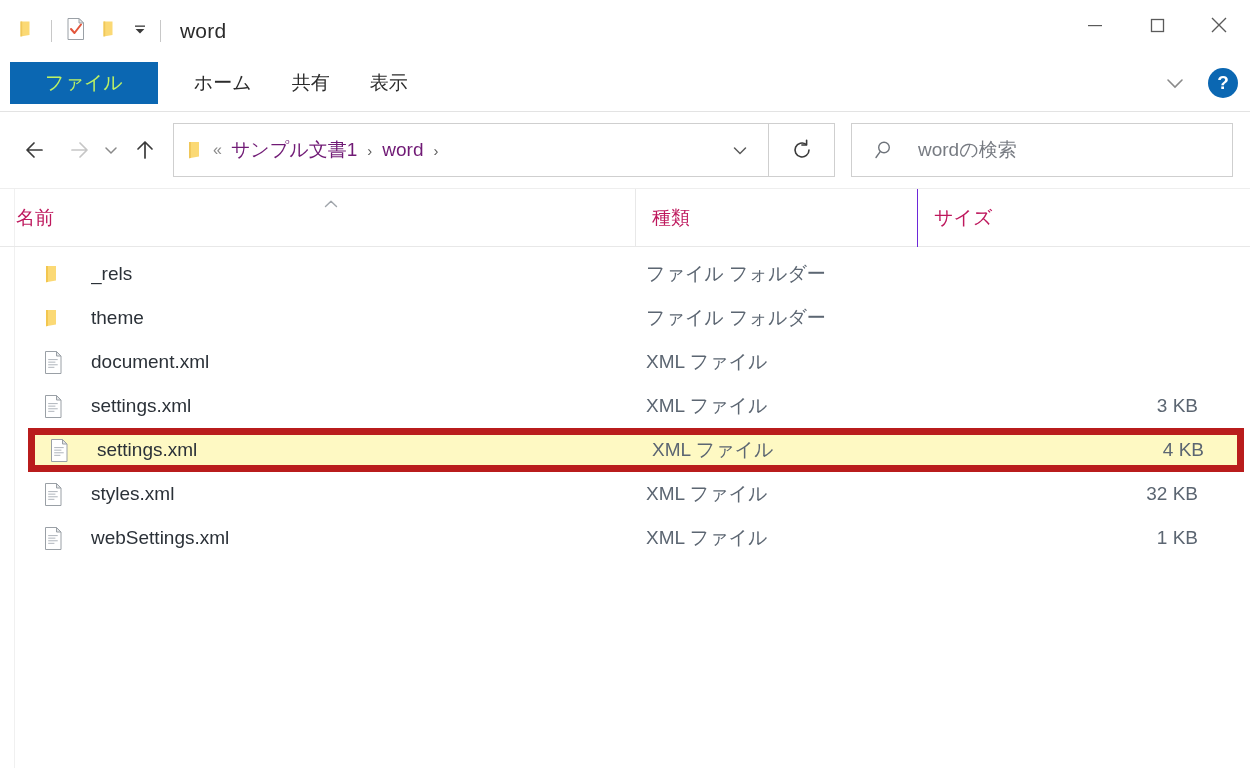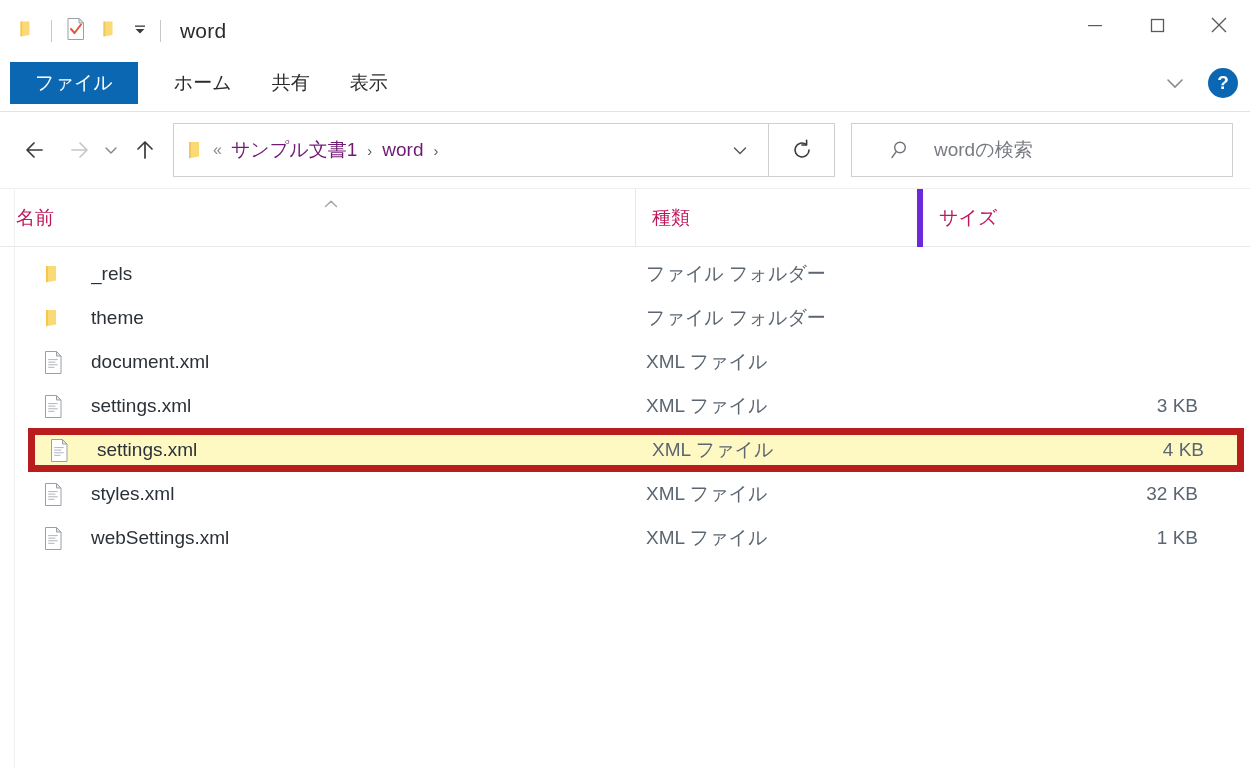--- a/index.html
+++ b/index.html
@@ -69,22 +69,22 @@
   .rtab {
     display: flex; align-items: center; justify-content: center;
     padding: 0 20px;
     font-size: 19px;
     color: #2b2b2b;
     height: 42px;
     white-space: nowrap;
   }
   .rtab.file {
     background: #0b67b2;
-    color: #ffffff;
-    padding: 0 25px;
+    color: #bef264;
+    padding: 0 35px;
     margin-left: 10px;
   }
   .rtab.home { margin-left: 16px; }
   .ribbon-right {
     position: absolute;
     right: 12px; top: 4px;
     display: flex; align-items: center; gap: 16px;
   }
   .help-btn {
     width: 30px; height: 30px;
@@ -156,21 +156,20 @@
     display: flex; align-items: center; justify-content: center;
     flex: none;
   }
   .searchbox {
     width: 382px; height: 54px;
     border: 1px solid #cfcfcf;
     margin-left: 16px;
     display: flex;
     align-items: center;
     flex: none;
-    padding-left: 16px;
   }
   .search-icon-wrap {
     width: 66px; height: 100%;
     display: flex; align-items: center; justify-content: center;
     flex: none;
   }
   .search-ph {
     font-size: 19px;
     color: #777b82;
     white-space: nowrap;
@@ -201,21 +200,21 @@
     height: 58px;
     display: flex;
     align-items: center;
     font-size: 19px;
     color: #be185d;
     padding-left: 16px;
     white-space: nowrap;
   }
   .col.name  { width: 635px; }
   .col.type  { width: 282px; border-left: 1px solid #e8e8e8; }
-  .col.size  { width: 333px; border-left: 6px solid #6d28d9; }
+  .col.size  { width: 333px; border-left: 1px solid #6d28d9; }
   .sortcaret {
     position: absolute;
     left: 322px; top: 4px;
     width: 18px; height: 12px;
     color: #9aa0a6;
   }
 
   
   .rows { padding-top: 5px; }
   .row {

